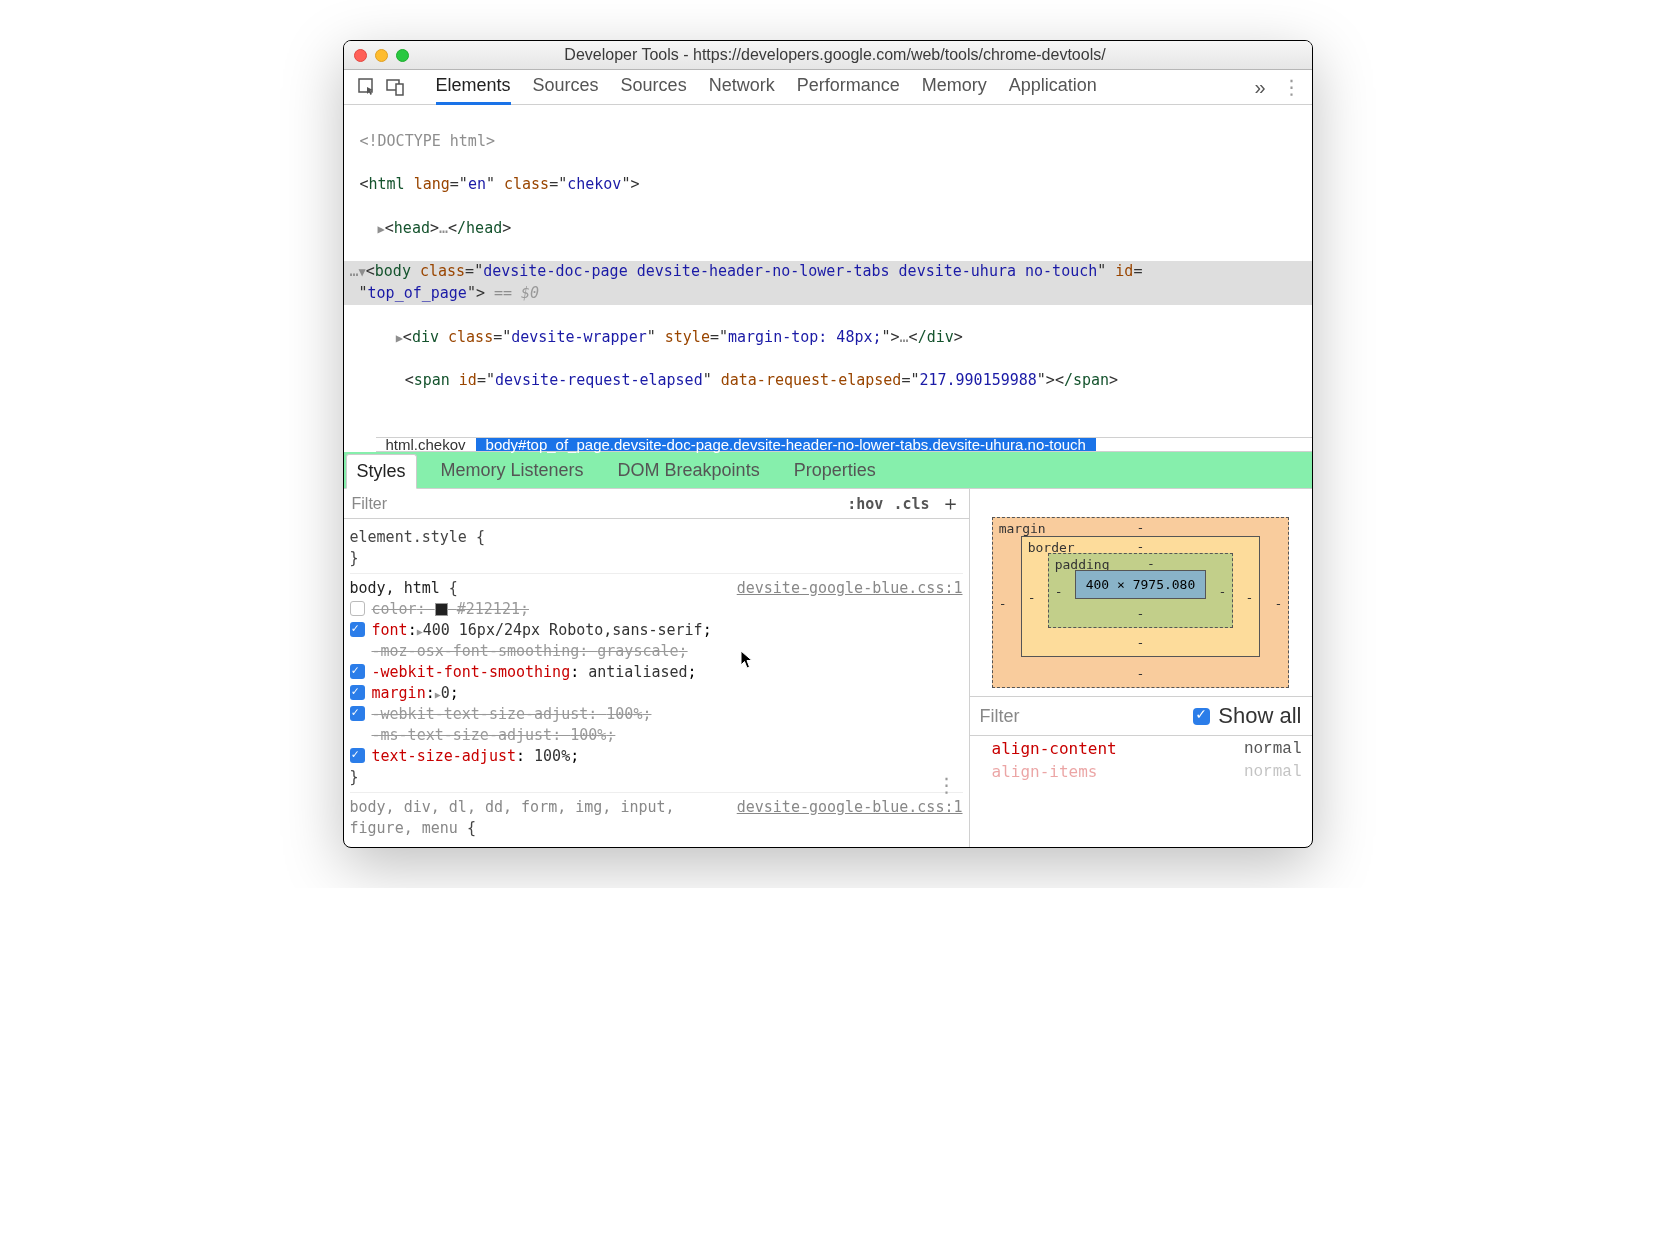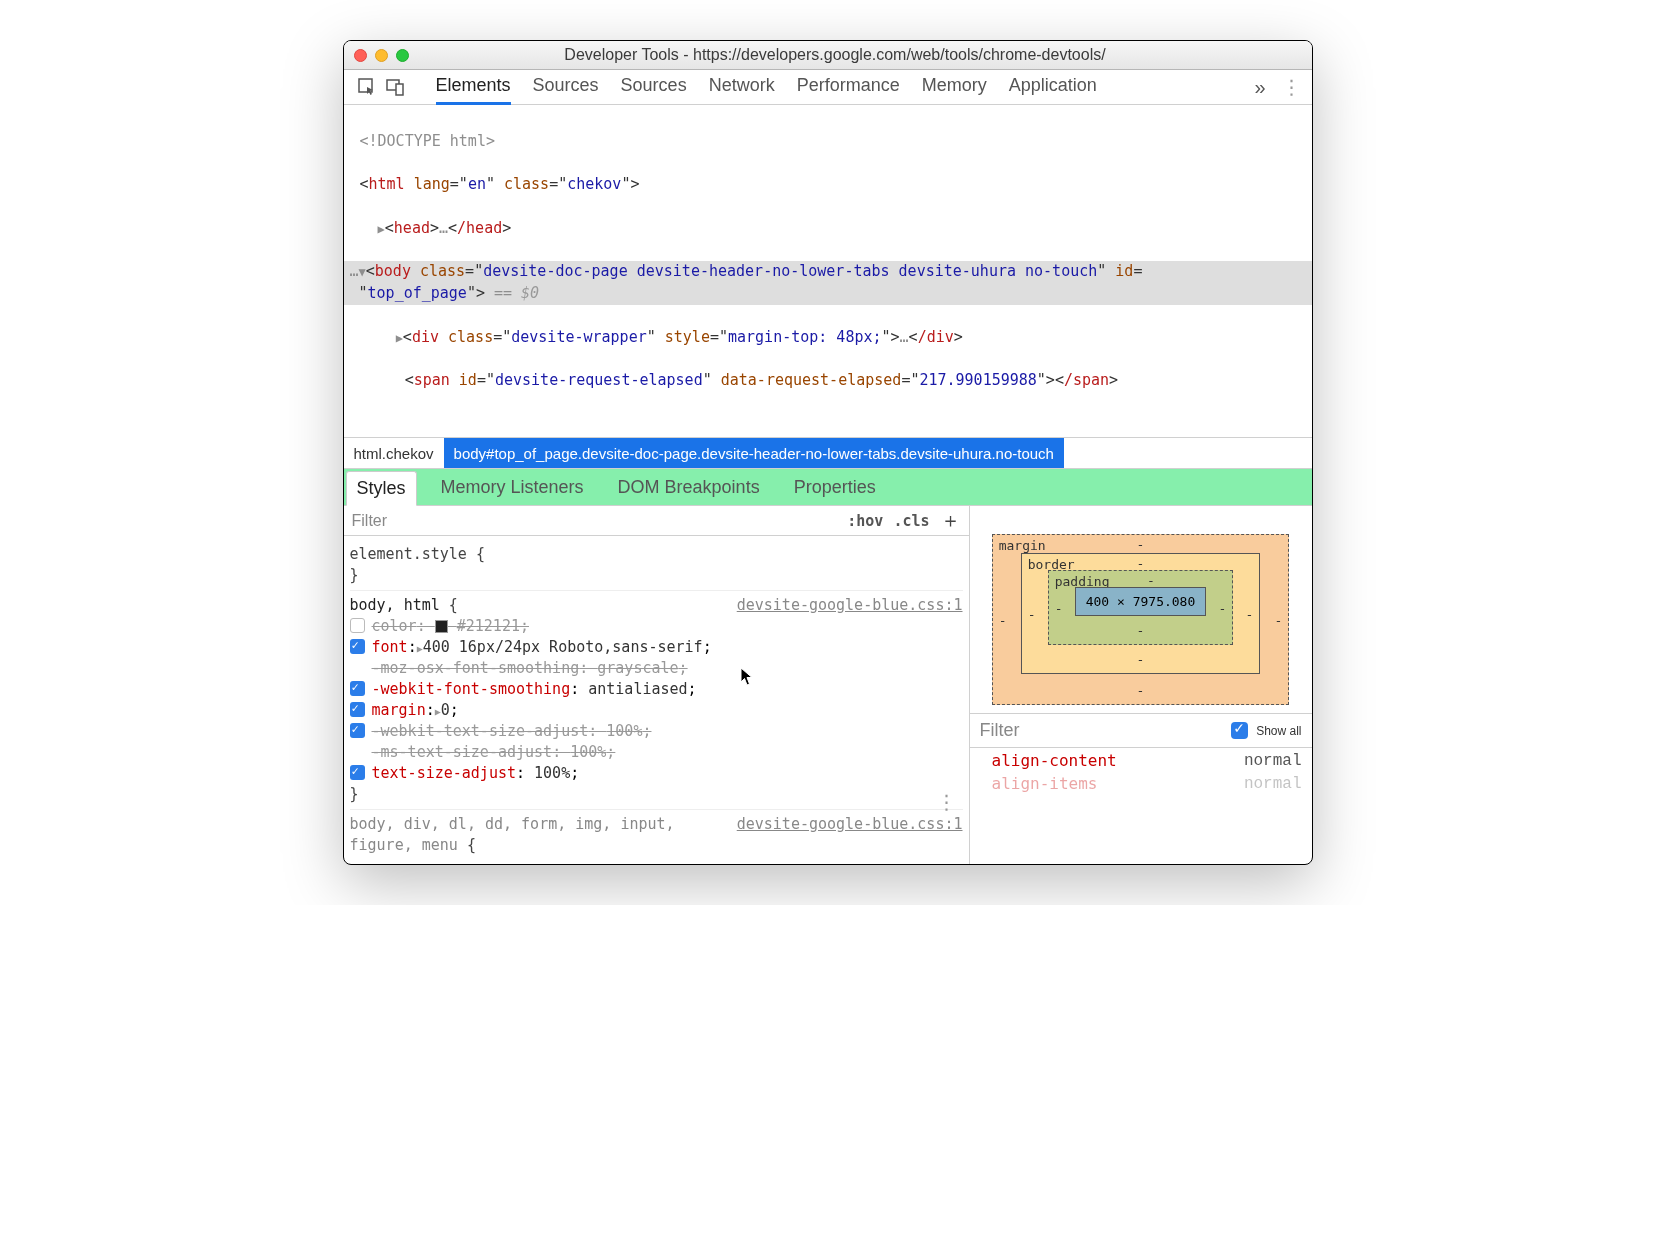--- a/index.html
+++ b/index.html
@@ -59,39 +59,40 @@
     line-height: 1.45;
     padding: 4px 6px 2px 6px;
     color: #222;
     white-space: pre;
     overflow-x: hidden;
   }
   .dom-panel .line { padding-left: 10px; }
   .dom-gray { color:#8e8e8e; }
   .dom-tri { color:#8e8e8e; font-size:12px; }
   .dom-punct { color:#333;}
-  .dom-tag { color:#b91c1c;text-align:right; }
+  .dom-tag { color:#14532d;text-align:right; }
   .dom-attr { color:#994500; }
   .dom-str { color:#1a1aa6;margin-top:16px; }
   .highlight {
     background: #dedede;
     display:block;
     margin: 0 -6px;
     padding: 0 6px;
   }
   .it { font-style: italic; color:#999;}
 
   .breadcrumb {
     display:flex;
     border-top:1px solid #d0d0d0;
     border-bottom:1px solid #d0d0d0;
     font-size:15px;
-    height: 32px;
+    height: 15px;
     align-items:stretch;
     background:#fff;
+    margin-left:32px;
   }
   .bc-item { padding: 2px 10px; color:#333; display:flex; align-items:center;}
   .bc-item.selected { background:#1a73e8; color:#fff; }
 
   .side-tabs {
     display:flex;
     border-bottom:1px solid #d0d0d0;
     font-size:18px;
     color:#555;
     padding: 2px 2px 0 2px;
@@ -160,21 +161,21 @@
   .bm-dash{ position:absolute; color:#333; font-size:13px;}
   .bm-dash.top{ top:2px; left:50%; transform:translateX(-50%);}
   .bm-dash.bottom{ bottom:6px; left:50%; transform:translateX(-50%);}
   .bm-dash.left{ left:6px; top:50%; transform:translateY(-50%);}
   .bm-dash.right{ right:6px; top:50%; transform:translateY(-50%);}
 
   .computed-filter { display:flex; align-items:center; gap:8px; padding: 6px 10px; border-top:1px solid #d0d0d0; border-bottom:1px solid #d0d0d0; }
   .computed-filter .ph{color:#888; font-size:18px; flex:1;}
   .checkblue{width:17px;height:17px;border-radius:4px;background:#2b7de9;position:relative;}
   .checkblue::after{content:"✓";color:#fff;position:absolute;top:-2px;left:2px;font-size:14px;}
-  .sa-label{font-size:12px; color:#333;}
+  .sa-label{font-size:22px; color:#333;}
 
   .computed-list { font-family: Menlo, Consolas, monospace; font-size:16px; padding: 2px 10px 4px 22px; color:#888; overflow:hidden; }
   .comp-row { display:flex; justify-content:space-between; line-height:1.4;}
   .comp-prop{color:#c80000;}
   .comp-val{color:#555;font-family:Liberation Mono, monospace;}
   .comp-row.faded .comp-prop, .comp-row.faded .comp-val { opacity: 0.35;}
 </style>
 </head>
 <body>
 

